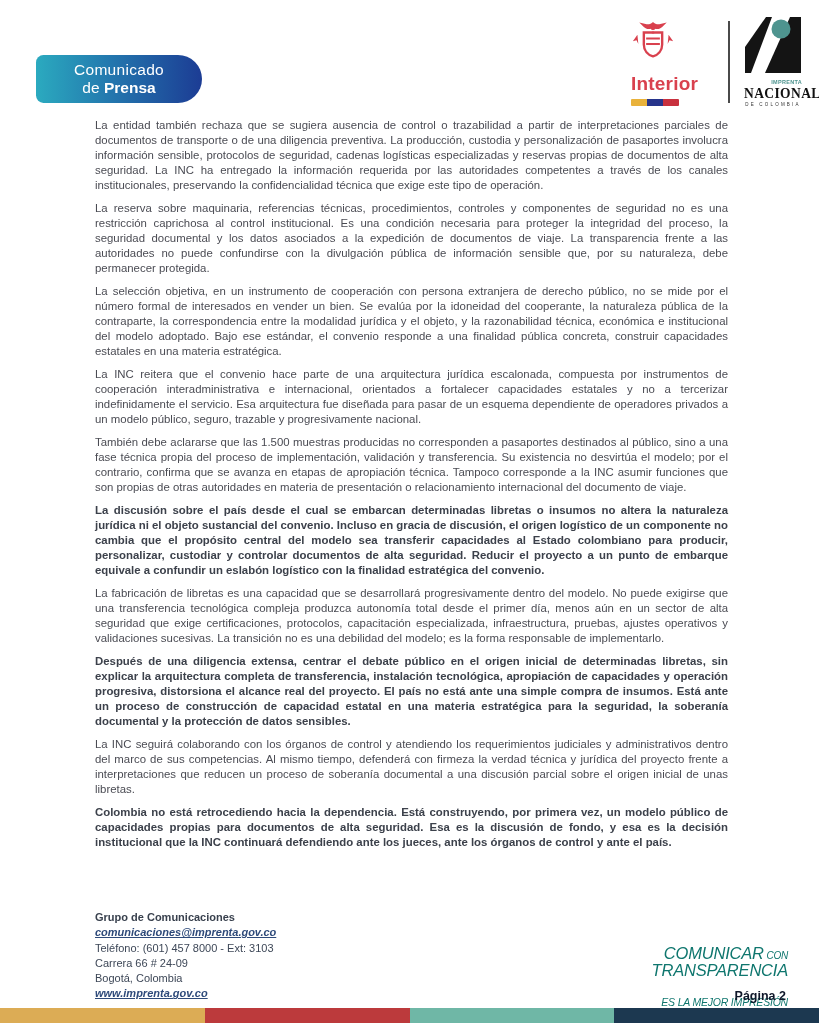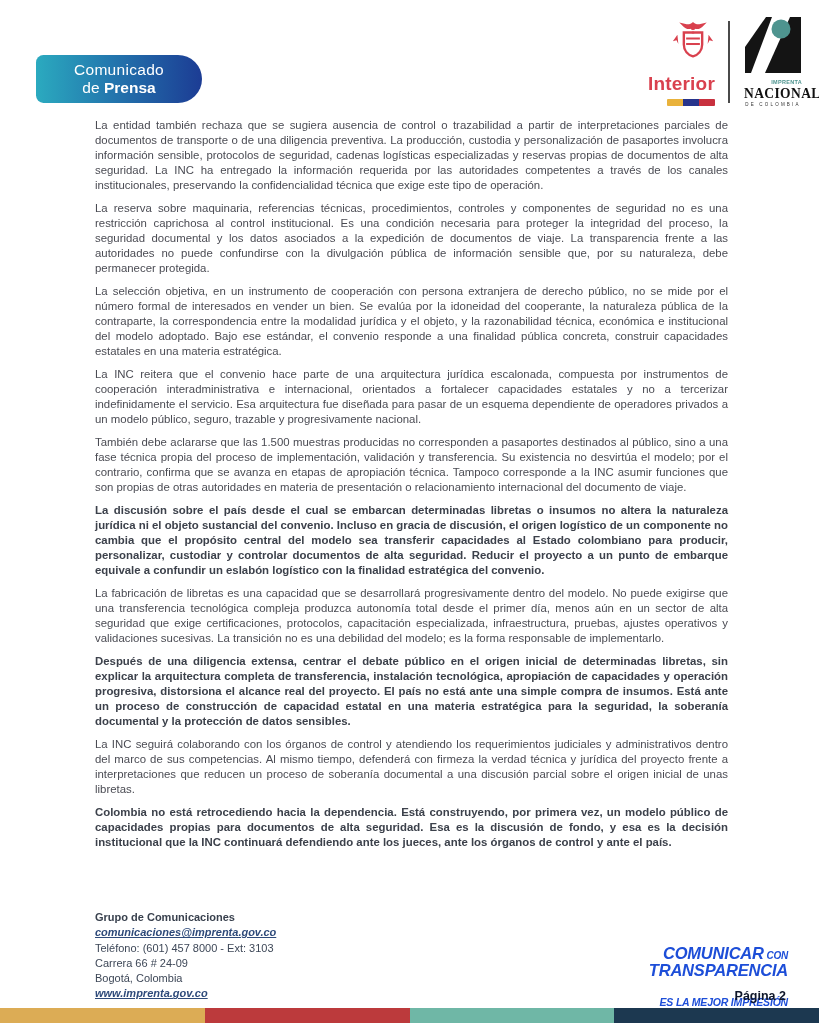--- a/index.html
+++ b/index.html
@@ -16,21 +16,21 @@
     border-radius:8px 26px 26px 8px; color:#fff;
     display:flex; flex-direction:column; justify-content:center; align-items:center;
     line-height:1.15;
     margin-left:24px;
   }
   .badge .l1 { font-size:15.5px; font-weight:400; letter-spacing:.3px; }
   .badge .l2 { font-size:15.5px; font-weight:400; }
   .badge .l2 b { font-weight:700; }
 
   .logos { position:absolute; top:17px; right:16px; display:flex; align-items:center; gap:13px; }
-  .interior { display:flex; flex-direction:column; align-items:flex-end; width:84px; }
+  .interior { display:flex; flex-direction:column; align-items:flex-start; width:84px; }
   .interior-name { color:#D9414E; font-weight:700; font-size:19px; letter-spacing:.2px; margin-top:1px; }
   .flag { width:48px; height:7px; display:flex; margin-top:4px; border-radius:1px; overflow:hidden; }
   .flag div { flex:1; height:100%; }
   .logo-divider { width:2px; height:82px; background:#4a4a4a; }
   .imprenta { display:flex; flex-direction:column; align-items:center; width:60px; }
   .imp-top  { width:58px; text-align:right; font-size:5.5px; font-weight:700; color:#4E948F; margin-top:2px; letter-spacing:.3px; }
   .imp-main { width:58px; text-align:center; font-size:13.5px; font-weight:700; color:#111; letter-spacing:.4px;
               font-family:"Liberation Serif", serif; transform:scaleY(1.15); }
   .imp-sub  { width:58px; text-align:center; font-size:4.5px; color:#333; letter-spacing:2.2px; margin-top:1px; }
 
@@ -40,22 +40,22 @@
     font-size:11.4px; line-height:15px; color:#4A4B53;
     text-align:justify; margin-bottom:8px;
   }
   .para.bold { font-weight:700; color:#3C414B; }
 
   
   .footer-contact { position:absolute; left:95px; top:910px; font-size:11px; line-height:15.3px; color:#3D4757; }
   .contact-title { font-weight:700; color:#39414E; }
   .contact-link  { display:inline-block; font-style:italic; font-weight:700; text-decoration:underline; color:#2E4A7A; cursor:pointer; }
 
-  .slogan { position:absolute; right:31px; top:945px; text-align:right; color:#1d4ed8;
-            font-style:italic; font-weight:700; line-height:1.0; letter-spacing:-.2px; }
+  .slogan { position:absolute; right:31px; top:945px; text-align:right; color:#0f766e;
+            font-style:italic; font-weight:400; line-height:1.0; letter-spacing:-.2px; }
   .slogan .big   { font-size:16.5px; }
   .slogan .small { font-size:10px; }
   .slogan .line3 { font-size:10.5px; margin-top:18px; }
   .page-number { position:absolute; right:33px; top:989px; font-size:12.5px; font-weight:700; color:#0f172a; }
 
   .color-bar { position:absolute; left:0; bottom:0; width:100%; height:15px; display:flex; }
   .bar-seg { flex:1; height:100%; }
 </style>
 </head>
 <body>

